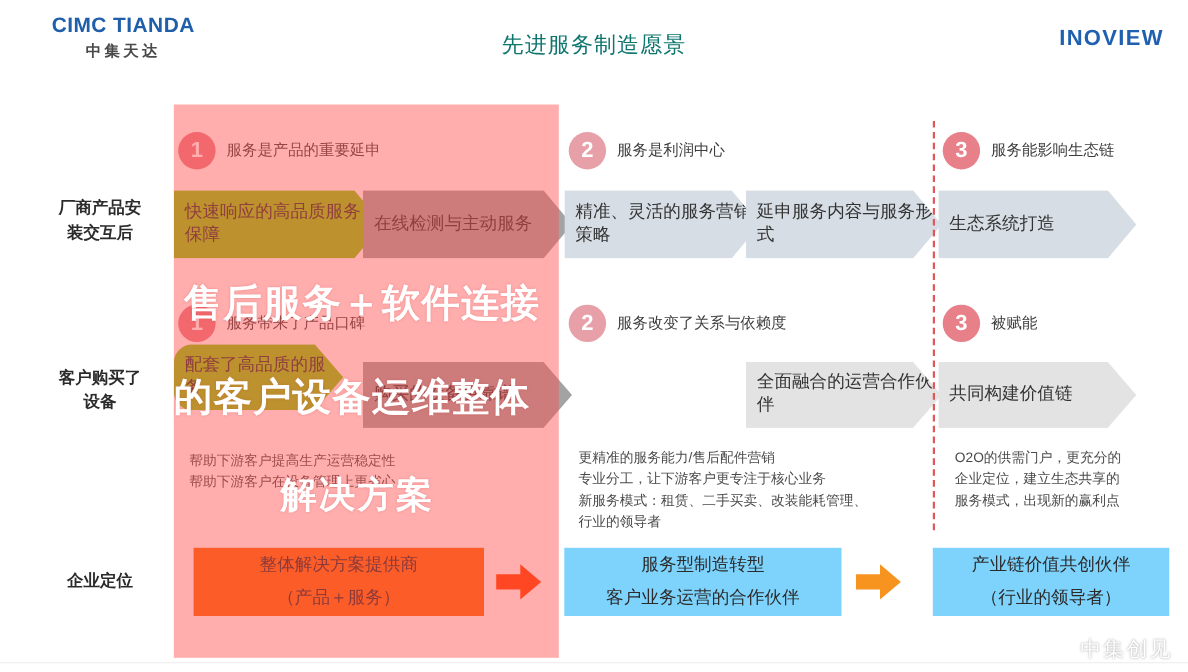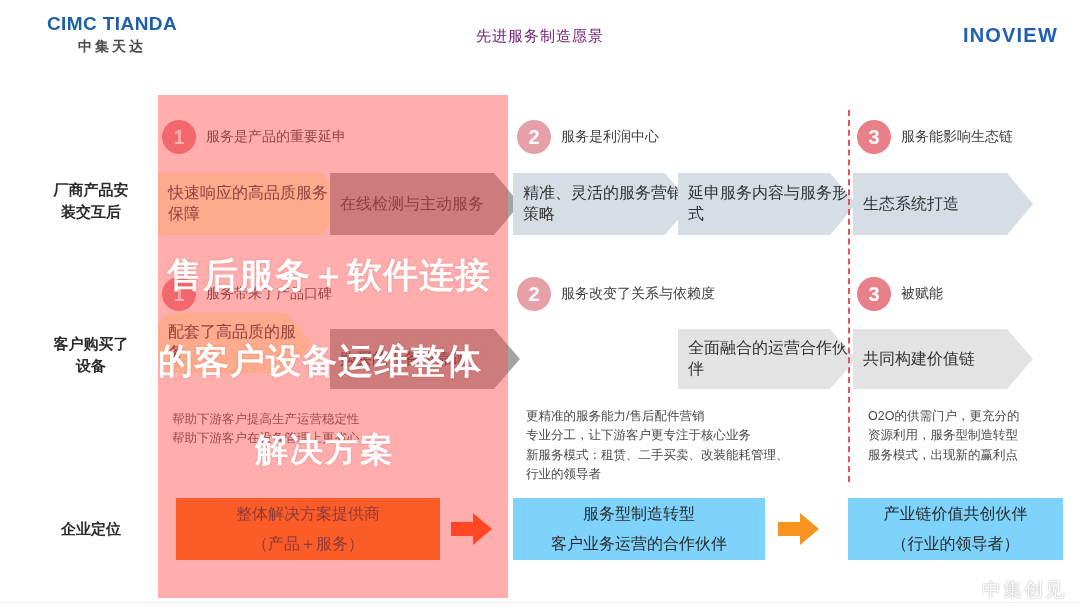--- a/index.html
+++ b/index.html
@@ -27,21 +27,21 @@
     font-size: 19px; font-weight: bold; color: #1f5faa;
     letter-spacing: 0.4px; line-height: 1.05;
   }
   .logo-cimc .cn {
     font-size: 14px; font-weight: bold; color: #4a4a4a;
     letter-spacing: 3px; line-height: 1.5; margin-top: 2px;
   }
   .slide-title {
     position: absolute; left: 0; right: 0; top: 27px;
     text-align: center;
-    font-size: 15px; color: #701a75;
+    font-size: 20px; color: #0f766e;
     letter-spacing: 1px;
   }
   .logo-inoview {
     position: absolute; right: 22px; top: 24px;
     font-size: 20px; font-weight: bold; color: #2060b0;
     letter-spacing: 1.2px;
   }
 
   
   .row-label {
@@ -82,21 +82,21 @@
     position: absolute;
     display: flex; align-items: center;
     box-sizing: border-box;
     padding: 6px 8px 6px 10px;
     font-size: 16px; line-height: 1.3;
     color: #333333;
     clip-path: polygon(0 0, calc(100% - 26px) 0, 100% 50%, calc(100% - 26px) 100%, 0 100%);
   }
   .chev.grey  { background: #d6dde4; }
   .chev.grey2 { background: #e3e3e3; }
-  .chev.red   { background: #fef9c3; }
+  .chev.red   { background: #84cc16; }
   .chev.red2  { background: #a3a3a3; }
   .chev span { display: block; }
 
   
   .notes {
     position: absolute;
     font-size: 12.5px; line-height: 1.55; color: #4a4a4a;
   }
 
   
@@ -241,21 +241,21 @@
       <div>帮助下游客户在设备管理上更省心</div>
     </div>
     <div class="notes" style="left:368px; top:312px; width:330px;">
       <div>更精准的服务能力/售后配件营销</div>
       <div>专业分工，让下游客户更专注于核心业务</div>
       <div>新服务模式：租赁、二手买卖、改装能耗管理、</div>
       <div>行业的领导者</div>
     </div>
     <div class="notes" style="left:710px; top:312px; width:200px;">
       <div>O2O的供需门户，更充分的</div>
-      <div>资源利用，服务型制造转型</div>
+      <div>企业定位，建立生态共享的</div>
       <div>服务模式，出现新的赢利点</div>
     </div>
 
     <div class="posbox orange" style="left:18px; top:403px; width:264px; height:62px;">
       <div>整体解决方案提供商</div>
       <div>（产品＋服务）</div>
     </div>
 
     <div class="flow-arrow" style="left:293px; top:417px;">
       <svg width="42" height="34" viewBox="0 0 42 34">

